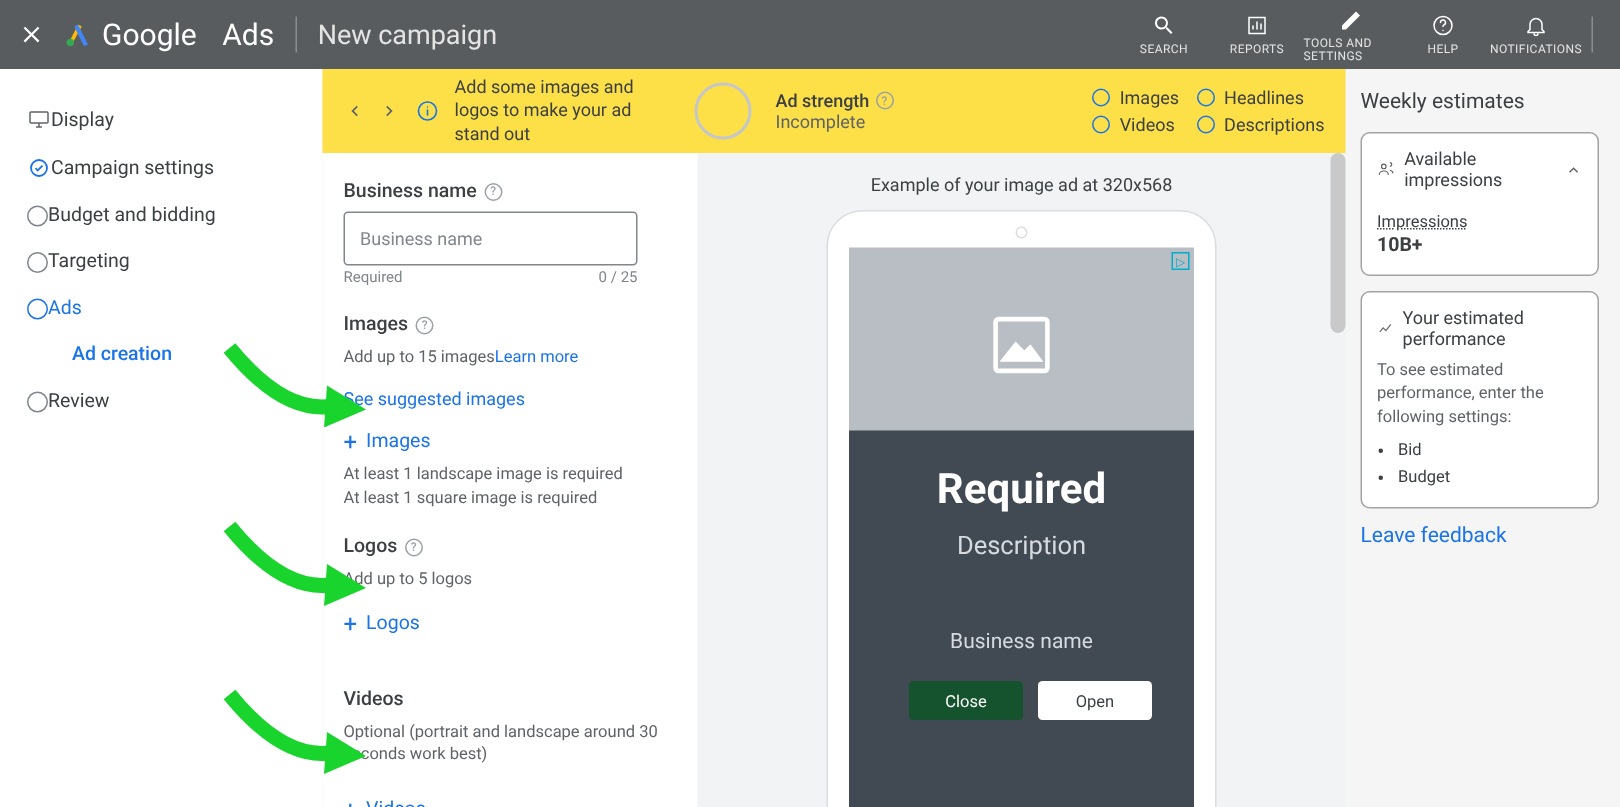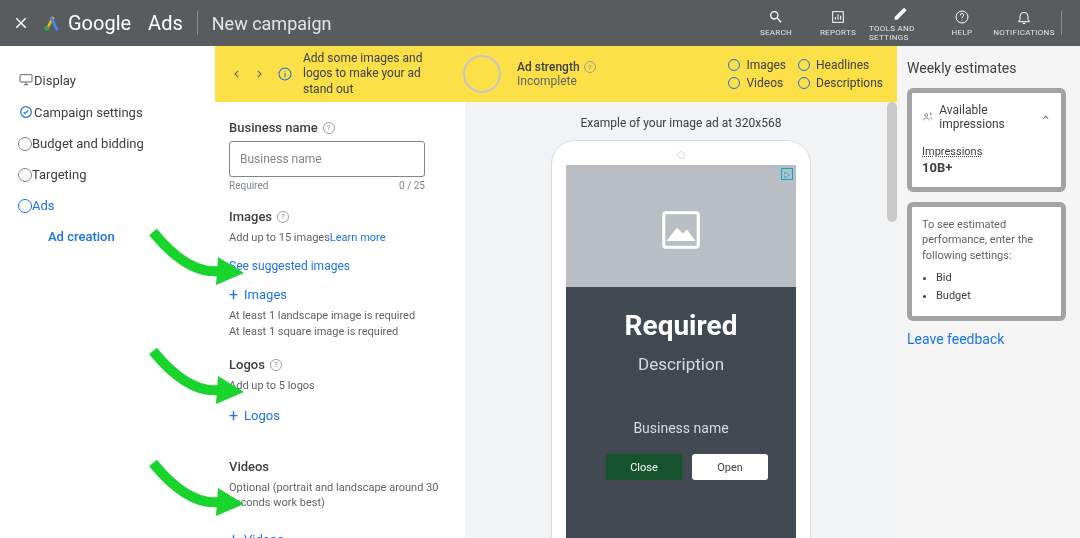--- a/index.html
+++ b/index.html
@@ -72,21 +72,21 @@
 .adbtn { width:76px; height:26px; border-radius:3px; font-size:11px; display:flex; align-items:center; justify-content:center; }
 .adbtn.cl { background:#14532d; color:#fff;margin-left:12px; }
 .adbtn.op { background:#fff; color:#3c4043; }
 
 
 .scrl { position:absolute; right:0; top:56px; width:10px; height:120px; background:#c9c9c9; border-radius:5px; }
 
 
 .rside { width:183px; padding:14px 14px 2px 10px; background:#f5f5f5; }
 .rside h4 { font-size:14px; font-weight:400; color:#3c4043; margin-bottom:12px; }
-.card { background:#fff; border:5px solid #a3a3a3; border-radius:6px; padding:10px 10px 12px; margin-bottom:10px; font-size:12px; }
+.card { background:#fff; border:1px solid #a3a3a3; border-radius:6px; padding:10px 10px 12px; margin-bottom:10px; font-size:12px; }
 .card-hd { display:flex; align-items:center; gap:6px; font-weight:400; margin-bottom:6px; }
 .card-hd svg { width:14px; height:14px; }
 .card .chev2 { margin-left:auto; }
 .card p { font-size:11px; color:#5f6368; line-height:1.4; }
 .uline { text-decoration:underline dotted; display:inline-block; margin-top:8px; font-size:11px; color:#3c4043; }
 .bold { font-weight:700; font-size:13px; margin-top:2px; }
 .bul { margin:6px 0 0 14px; font-size:11px; color:#3c4043; line-height:1.6; }
 .fb { color:#1a73e8; font-size:14px; cursor:pointer; }
 
 
@@ -169,20 +169,24 @@
       </div>
     <div class="nav-item">
         <span class="ncircle"></span>
         <span>Targeting</span>
       </div>
     <div class="nav-item active">
         <span class="ncircle"></span>
         <span>Ads</span>
       </div>
     <div class="nav-sub">Ad creation</div>
+    <div class="nav-item">
+        <span class="ncircle"></span>
+        <span>Review</span>
+      </div>
   </div>
 
   <div class="ctr">
 
     <div class="banner">
       <svg class="chev" width="14" height="14" viewBox="0 0 24 24" fill="#5f6368">
           <path d="M15 6l-6 6 6 6 1.4-1.4L11.8 12l4.6-4.6z"></path>
         </svg>
       <svg class="chev" width="14" height="14" viewBox="0 0 24 24" fill="#5f6368">
           <path d="M9 6l6 6-6 6-1.4-1.4L12.2 12 7.6 7.4z"></path>
@@ -304,20 +308,26 @@
           </svg>
         <span>Available impressions</span>
         <svg class="chev2" width="14" height="14" viewBox="0 0 24 24" fill="#5f6368">
             <path d="M6 15l6-6 6 6-1.4 1.4L12 11.8l-4.6 4.6z"></path>
           </svg>
       </div>
       <div class="uline">Impressions</div>
       <div class="bold">10B+</div>
     </div>
     <div class="card">
+      <div class="card-hd">
+        <svg viewBox="0 0 24 24" fill="none" stroke="#5f6368" stroke-width="1.6">
+            <path d="M4 17l5-6 4 4 7-9"></path>
+          </svg>
+        <span>Your estimated performance</span>
+      </div>
       <p>To see estimated performance, enter the following settings:</p>
       <ul class="bul">
         <li>Bid</li>
         <li>Budget</li>
       </ul>
     </div>
     <div class="fb">Leave feedback</div>
   </div>
 </div>
 

